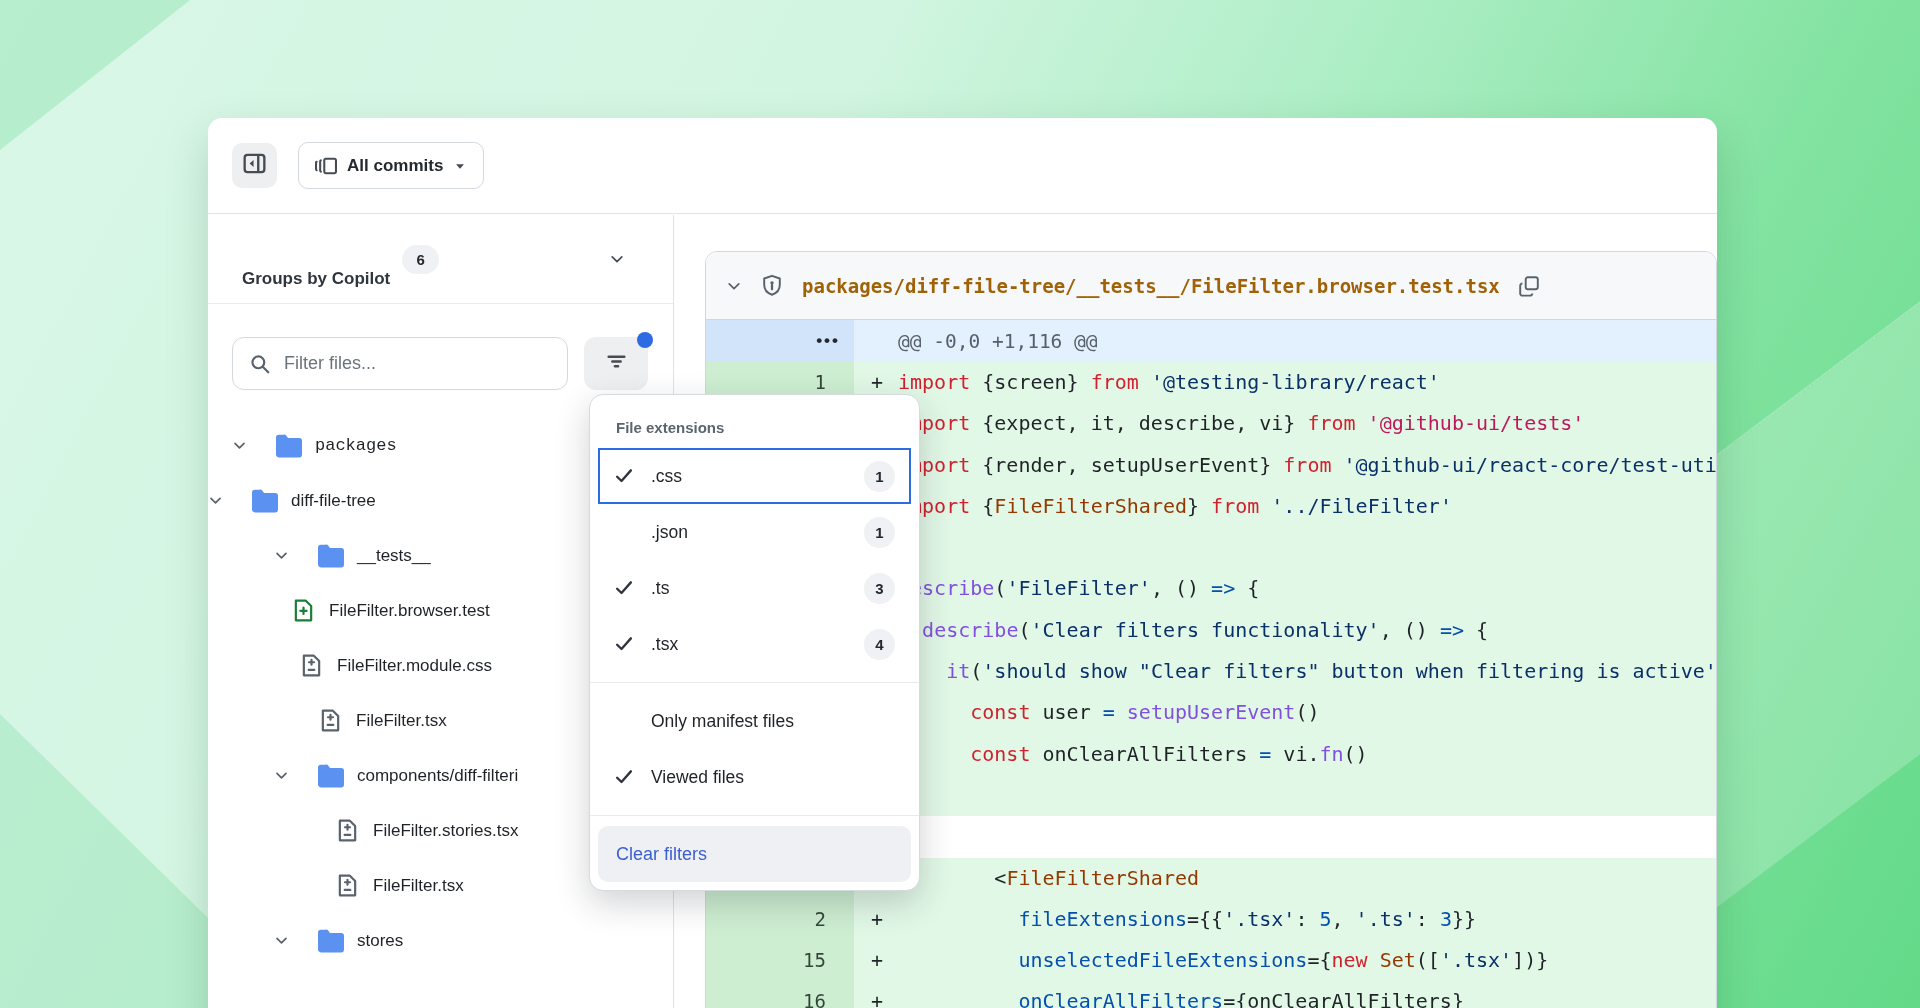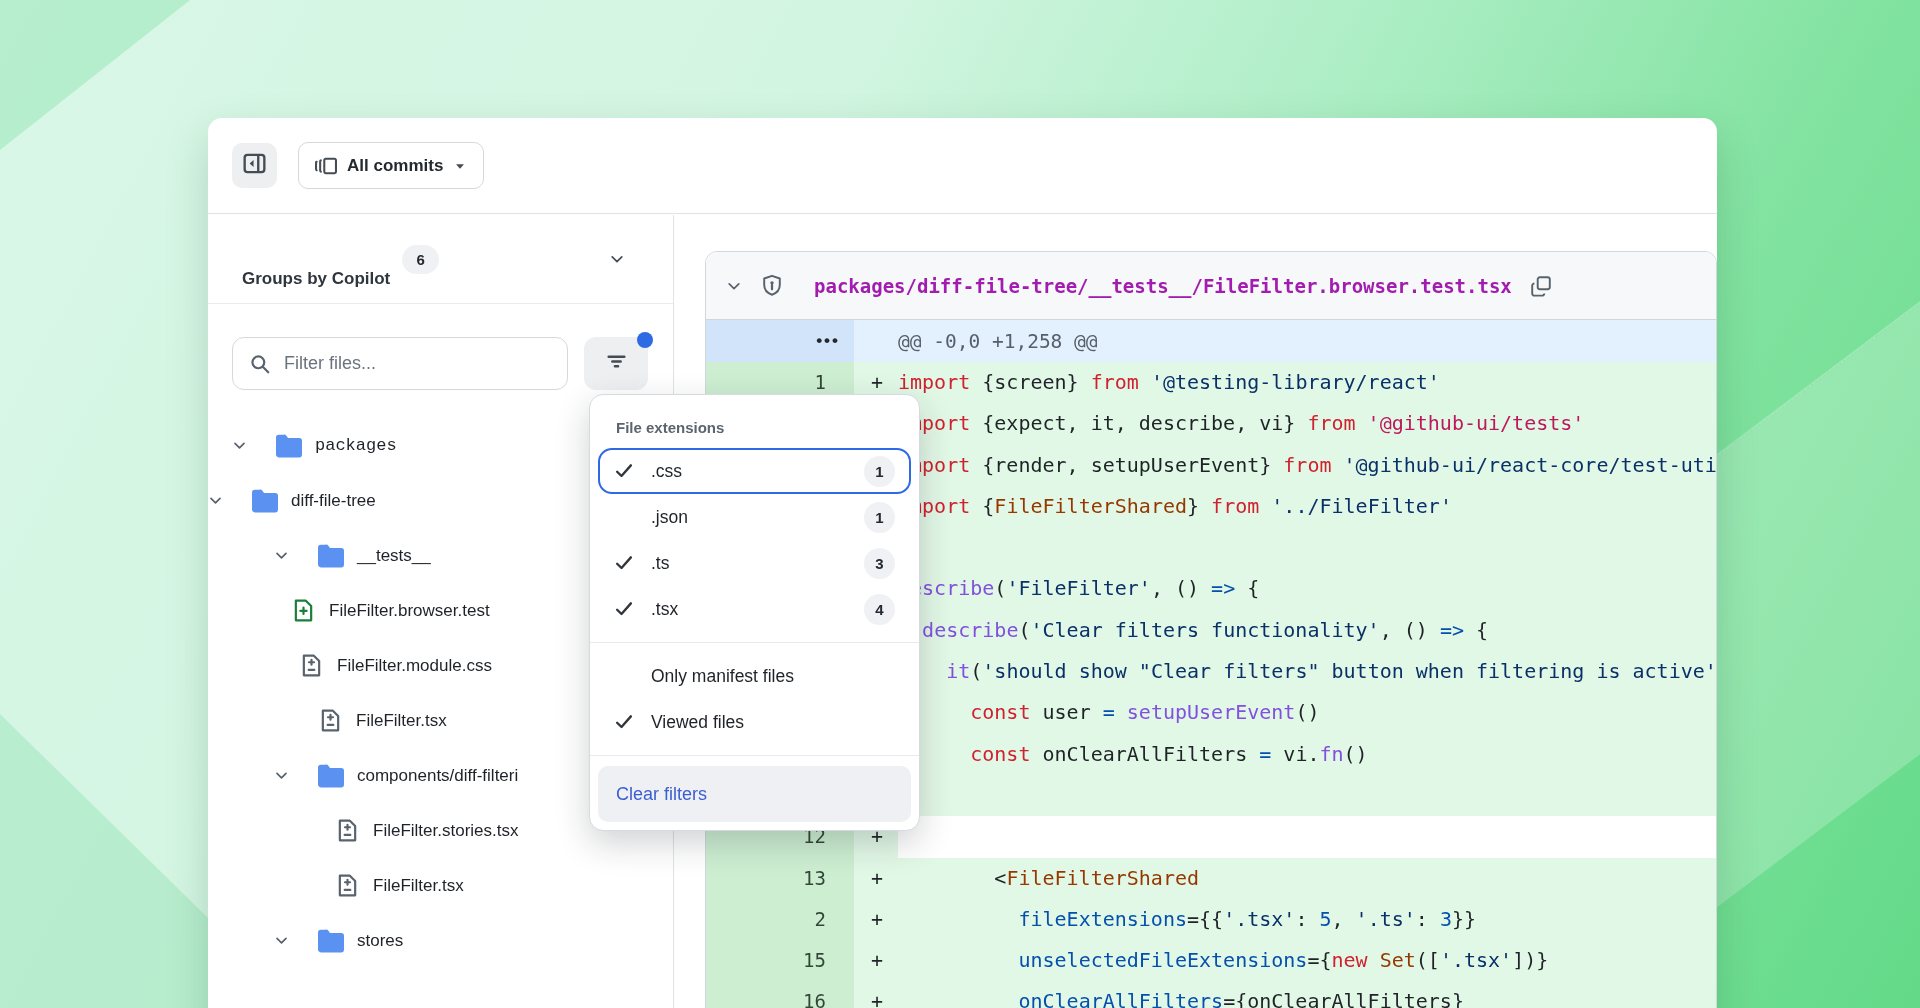--- a/index.html
+++ b/index.html
@@ -48,37 +48,37 @@
   .tree-row{height:55px;display:flex;align-items:center;cursor:pointer;}
   .tw-chev{width:44px;display:flex;align-items:center;color:#59636e;flex:none;}
   .tw-spacer{width:44px;flex:none;}
   .tw-icon{display:flex;flex:none;margin-right:13px;}
   .tree-label{font-size:17px;font-weight:500;color:#1f2328;white-space:nowrap;}
   
   .menu{position:absolute;left:589px;top:394px;width:331px;z-index:60;background:#fff;
     border:1px solid #d6dadf;border-radius:14px;box-shadow:0 12px 34px rgba(25,30,40,.20);
     padding:8px;box-sizing:border-box;}
   .menu-section-label{padding:16px 18px 12px;font-size:15px;font-weight:700;color:#5b6570;}
-  .menu-item{height:46px;display:flex;align-items:center;padding:0 16px;border-radius:14px;
+  .menu-item{height:56px;display:flex;align-items:center;padding:0 16px;border-radius:0;
     font-size:17.5px;color:#1f2328;box-sizing:border-box;cursor:pointer;}
   .menu-item.focused{border:2px solid #2d6ae3;padding:0 14px;}
   .mi-check{width:24px;margin-right:13px;color:#30363d;display:flex;flex:none;}
   .mi-badge{margin-left:auto;width:31px;height:31px;border-radius:50%;background:#eff1f4;display:flex;
     align-items:center;justify-content:center;font-size:15px;font-weight:700;color:#24292f;}
   .menu-sep{height:1px;background:#e8ebee;margin:10px -8px;}
   .clear-item{margin-top:4px;height:56px;background:#eef0f3;border-radius:10px;display:flex;align-items:center;
     padding:0 18px;font-size:18px;cursor:pointer;}
   
   .diff-card{position:absolute;left:497px;top:133px;right:0;bottom:0;background:#fff;
     border:1px solid #d0d7de;border-radius:12px 12px 0 0;overflow:hidden;box-sizing:border-box;}
   .diff-header{height:68px;background:#f6f8fa;border-bottom:1px solid #d0d7de;display:flex;align-items:center;
     padding:0 20px;gap:18px;box-sizing:border-box;}
   .dh-chevron,.dh-shield,.dh-copy{color:#59636e;display:flex;flex:none;cursor:pointer;}
   .dh-shield{cursor:default;}
-  .diff-path{font-family:"DejaVu Sans Mono",monospace;font-size:19px;font-weight:600;color:#a21caf;white-space:nowrap;margin-left:12px;}
+  .diff-path{font-family:"DejaVu Sans Mono",monospace;font-size:19px;font-weight:600;color:#a16207;white-space:nowrap;}
   .hunk-row{display:flex;height:42px;}
   .hunk-gutter{width:148px;flex:none;display:flex;align-items:center;justify-content:flex-end;padding-right:14px;box-sizing:border-box;}
   .hunk-dots{font-size:17px;font-weight:700;letter-spacing:2px;color:#24292f;cursor:pointer;}
   .hunk-body{flex:1;display:flex;align-items:center;padding-left:44px;
     font-family:"DejaVu Sans Mono",monospace;font-size:19.5px;color:#57606a;white-space:pre;}
   .code-row{display:flex;height:41.3px;}
   .code-gutter{width:148px;flex:none;text-align:right;padding-right:28px;box-sizing:border-box;
     font-family:"DejaVu Sans Mono",monospace;font-size:19px;line-height:41.3px;color:rgba(22,40,28,.85);}
   .code-sign{flex:none;width:27px;padding-left:17px;font-family:"DejaVu Sans Mono",monospace;
     font-size:20px;line-height:41.3px;color:#1f2328;}
@@ -282,21 +282,21 @@
           <svg width="22" height="22" viewBox="0 0 16 16" fill="none" stroke="currentColor" stroke-width="1.4">
             <rect x="5.6" y="1.6" width="8.8" height="8.8" rx="1.6"></rect>
             <path d="M10.4 13.4a1.6 1.6 0 0 1-1.6 1.6H3.2a1.6 1.6 0 0 1-1.6-1.6V7.8a1.6 1.6 0 0 1 1.6-1.6"></path>
           </svg>
         </span>
     </div>
     <div class="hunk-row" id="hunk-row">
       <div class="hunk-gutter" style="background: rgb(210, 228, 250);">
         <span class="hunk-dots">•••</span>
       </div>
-      <div class="hunk-body" style="background: rgb(227, 241, 254);">@@ -0,0 +1,258 @@</div>
+      <div class="hunk-body" style="background: rgb(227, 241, 254);">@@ -0,0 +1,116 @@</div>
     </div>
     <div id="code-lines">
         <div class="code-row">
           <div class="code-gutter" style="background: rgb(205, 238, 209);">1</div>
           <div class="code-sign" style="background: rgb(226, 248, 230);">+</div>
           <div class="code-text" style="background: rgb(226, 248, 230);"><span style="color: rgb(207, 34, 46);">import</span><span style="color: rgb(31, 35, 40);"> {screen} </span><span style="color: rgb(207, 34, 46);">from</span><span style="color: rgb(10, 48, 105);"> '@testing-library/react'</span></div>
         </div>
         <div class="code-row">
           <div class="code-gutter" style="background: rgb(205, 238, 209);">2</div>
           <div class="code-sign" style="background: rgb(226, 248, 230);">+</div>

